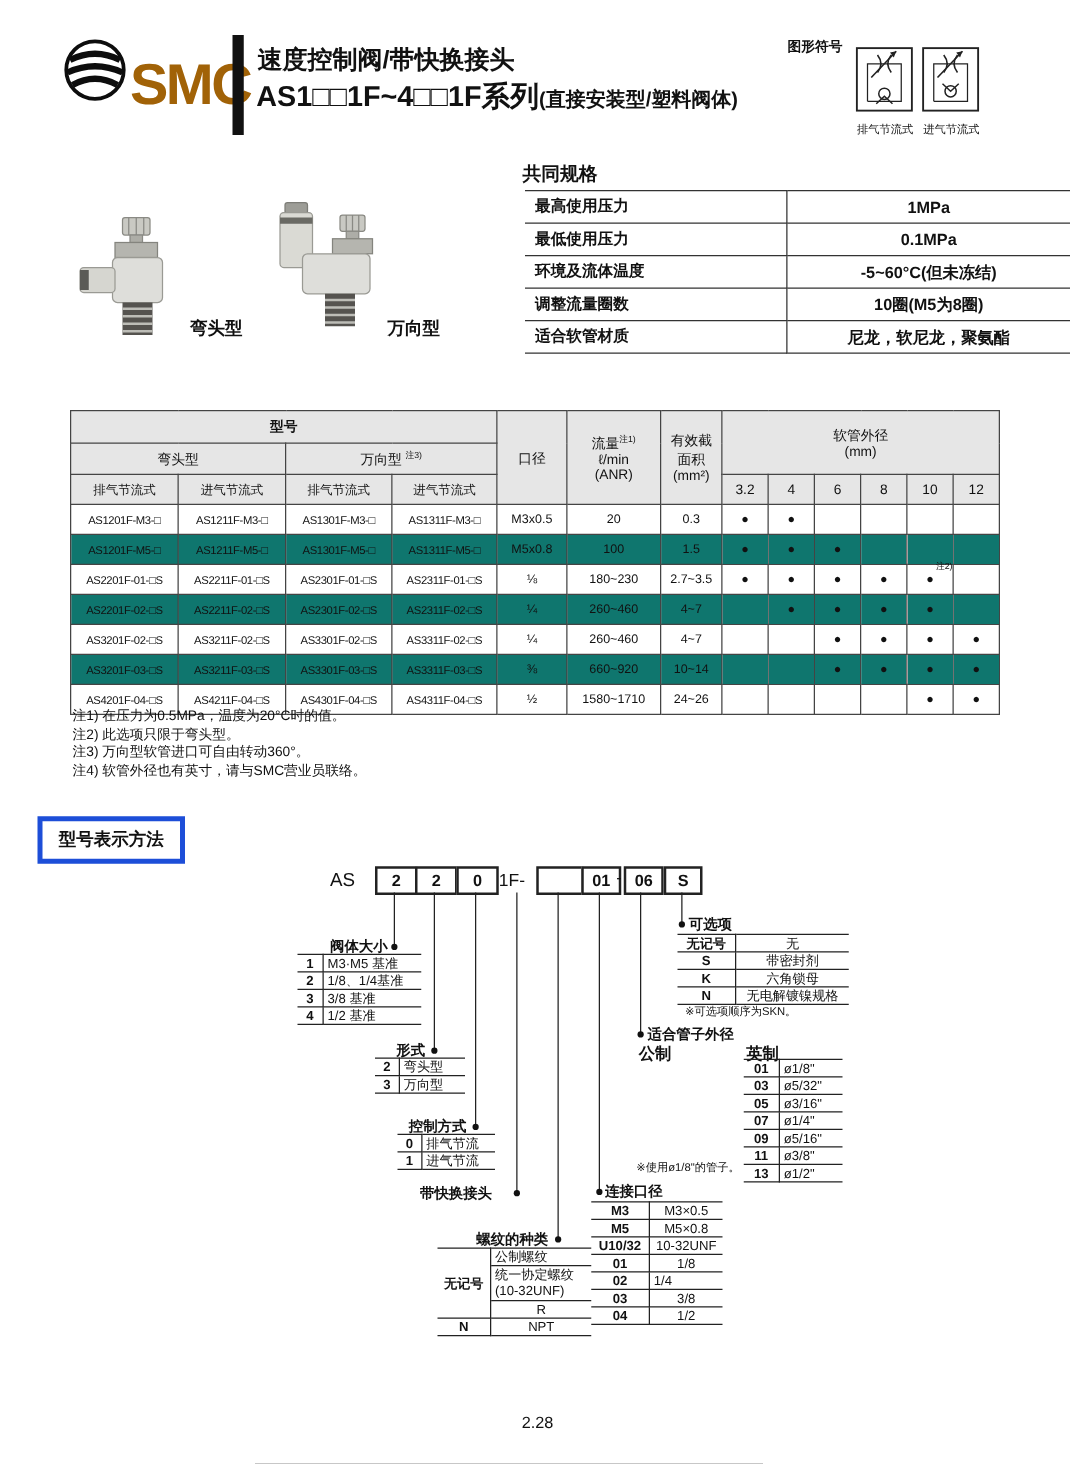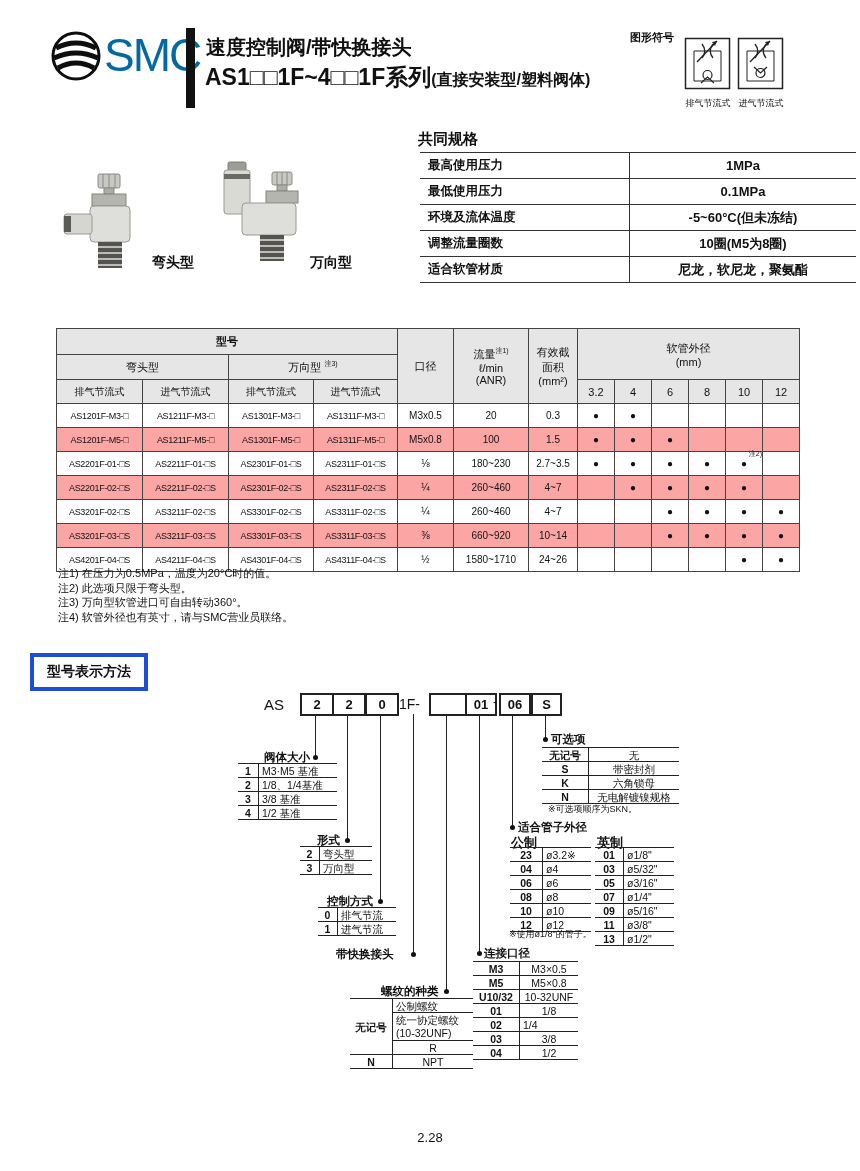--- a/index.html
+++ b/index.html
@@ -2,21 +2,21 @@
 <html><head>
 <meta charset="utf-8">
 <style>
   html,body{margin:0;padding:0;background:#777;}
   .page{position:relative;width:860px;height:1171px;background:#fff;
         font-family:"Liberation Sans","DejaVu Sans",sans-serif;color:#111;overflow:hidden;margin:0 auto;}
   .abs{position:absolute;}
 
   
   .brandbar{position:absolute;left:186px;top:28px;width:9px;height:80px;background:#111;}
-  .smc-text{position:absolute;left:104px;top:28px;font-size:46px;font-weight:400;letter-spacing:-2px;color:#0369a1;}
+  .smc-text{position:absolute;left:104px;top:40px;font-size:46px;font-weight:700;letter-spacing:-2px;color:#a16207;}
   .title1{position:absolute;left:206px;top:34px;font-size:20px;font-weight:bold;}
   .title2{position:absolute;left:205px;top:62px;font-size:23px;font-weight:bold;white-space:nowrap;}
   .title2 .sfx{font-size:16px;}
   .symlabel{position:absolute;left:630px;top:30px;font-size:11px;font-weight:bold;}
   .symcap{position:absolute;width:60px;text-align:center;font-size:9px;}
 
   
   .prodlab{position:absolute;font-size:14px;font-weight:bold;}
 
   
@@ -25,21 +25,21 @@
   .spec td{border-top:1px solid #333;border-bottom:1px solid #333;height:23px;font-size:12.5px;font-weight:bold;}
   .spec td.l{width:200px;padding-left:8px;border-right:1px solid #333;}
   .spec td.v{text-align:center;font-size:13px;}
 
   
   .mt{position:absolute;left:56px;top:328px;border-collapse:collapse;table-layout:fixed;}
   .mt td{border:1px solid #444;text-align:center;vertical-align:middle;padding:0;height:23px;font-size:10px;}
   .mt td.hd{background:#e6e6e6;font-size:11px;}
   .mt td.hds{background:#e6e6e6;font-size:10px;}
   .mt td.model{font-size:9px;letter-spacing:-0.3px;}
-  .mt tr.alt td{background:#fca5a5;}
+  .mt tr.alt td{background:#0f766e;}
   .mt sup{font-size:7px;line-height:0;}
   .dotc{position:relative;font-size:11px;}
   .dsup{position:absolute;font-size:6.5px;top:2px;right:0px;line-height:0;}
   .notes{position:absolute;left:58px;top:566px;font-size:11px;line-height:14.5px;}
 
   
   .secbox{position:absolute;left:30px;top:653px;border:4px solid #1d4ed8;padding:6px 13px;font-size:14px;font-weight:bold;}
   .cb{position:absolute;top:693px;height:19px;border:2px solid #222;text-align:center;
       font-size:13px;line-height:19px;font-weight:bold;background:#fff;}
   .ctext{position:absolute;top:696px;font-size:15px;text-align:right;}
@@ -462,48 +462,20 @@
         </tr>
     <tr>
           <td class="c">04</td>
           <td style="text-align:center;">1/2</td>
         </tr>
   </tbody>
     </table>
 
   <div class="dlab" style="left:518px;top:820px;">适合管子外径</div>
   <div class="sublab" style="left:511px;top:834px;">公制</div>
-  <table class="dg" style="left:510px;top:847px;">
-    <tbody>
-        <tr>
-          <td class="c" style="width:26px;">23</td>
-          <td style="width:42px;">ø3.2※</td>
-        </tr>
-    <tr>
-          <td class="c">04</td>
-          <td>ø4</td>
-        </tr>
-    <tr>
-          <td class="c">06</td>
-          <td>ø6</td>
-        </tr>
-    <tr>
-          <td class="c">08</td>
-          <td>ø8</td>
-        </tr>
-    <tr>
-          <td class="c">10</td>
-          <td>ø10</td>
-        </tr>
-    <tr>
-          <td class="c">12</td>
-          <td>ø12</td>
-        </tr>
-  </tbody>
-    </table>
   <div class="dnote" style="left:509px;top:928px;">※使用ø1/8"的管子。</div>
 
   <div class="sublab" style="left:597px;top:834px;">英制</div>
   <table class="dg" style="left:595px;top:847px;">
     <tbody>
         <tr>
           <td class="c" style="width:22px;">01</td>
           <td style="width:44px;">ø1/8"</td>
         </tr>
     <tr>

